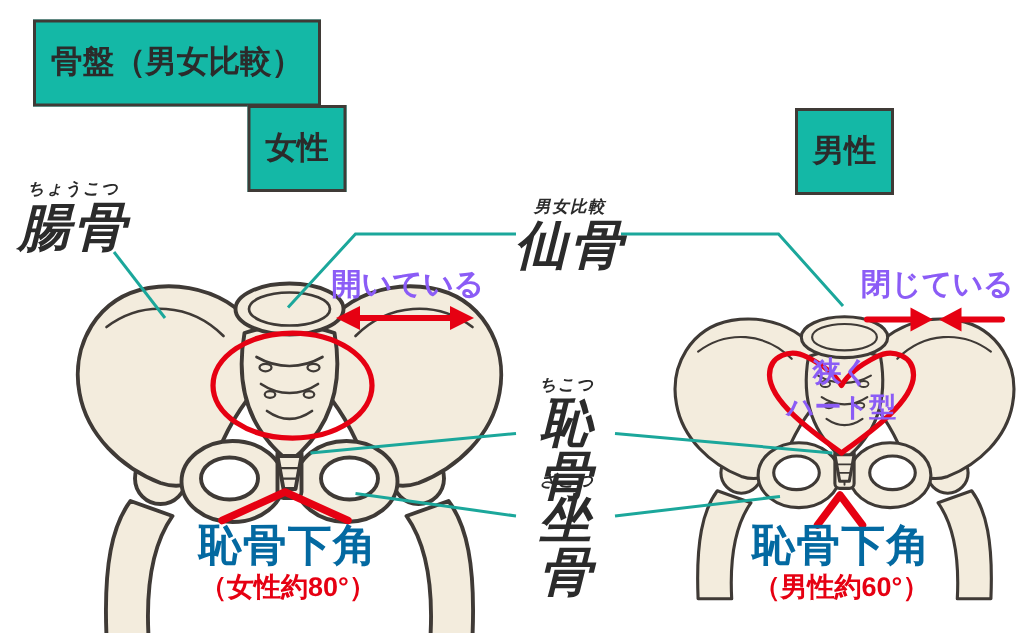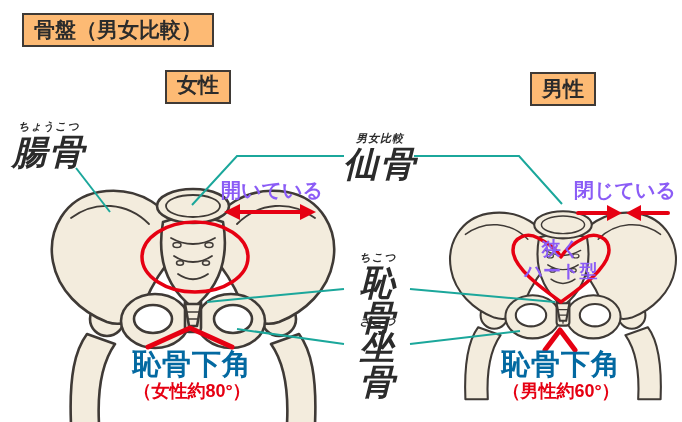--- a/index.html
+++ b/index.html
@@ -2,23 +2,23 @@
 <html><head>
 <meta charset="utf-8">
 <style>
   html,body{margin:0;padding:0;background:#fff;}
   #stage{
     position:relative;width:682px;height:422px;background:#ffffff;overflow:hidden;
     font-family:"Liberation Sans","DejaVu Sans",sans-serif;color:#2b2b2b;
   }
   svg{position:absolute;left:0;top:0;}
   .tag{
-    position:absolute;background:#fdba74;border:2.5px solid #3f3a36;
+    position:absolute;background:#14b8a6;border:2.5px solid #3f3a36;
     font-weight:700;text-align:right;color:#2b2b2b;
-    padding:2px 10px;font-size:21px;line-height:1.25;white-space:nowrap;
+    padding:14px 10px;font-size:21px;line-height:1.25;white-space:nowrap;
   }
   .jp-label{position:absolute;text-align:center;line-height:1;font-style:italic;}
   .jp-label .rb{display:block;font-size:11px;letter-spacing:1px;font-weight:700;margin-bottom:2px;}
   .jp-label .mn{display:block;font-size:35px;font-weight:700;letter-spacing:2px;}
   .red-note{position:absolute;color:#8b5cf6;font-weight:700;white-space:nowrap;line-height:1;}
   .angle-title{position:absolute;font-size:29px;font-weight:700;letter-spacing:1px;text-align:center;color:#0369a1;line-height:1;}
   .angle-value{position:absolute;font-size:18px;font-weight:700;text-align:center;color:#e60012;line-height:1;white-space:nowrap;}
 </style>
 </head>
 <body>
@@ -101,21 +101,21 @@
         <line x1="640" y1="213" x2="668" y2="213" stroke-width="4"></line>
         <polygon points="626,213 641,205 641,221" fill="#e60012" stroke="none"></polygon>
       </g>
 
       <polyline points="148,347 190,328 232,347" stroke-width="5"></polyline>
       <polyline points="545,350 560,330 575,350" stroke-width="5"></polyline>
     </g>
   </svg>
 
   <div class="tag" style="left:22px;top:13px;">骨盤（男女比較）</div>
-  <div class="tag" style="left:165px;top:70px;font-family:Liberation Mono, monospace;">女性</div>
+  <div class="tag" style="left:165px;top:70px;">女性</div>
   <div class="tag" style="left:530px;top:72px;">男性</div>
 
   <div class="jp-label" style="left:8px;top:121px;width:82px;">
     <span class="rb">ちょうこつ</span>
     <span class="mn">腸骨</span>
   </div>
 
   <div class="jp-label" style="left:340px;top:133px;width:80px;">
     <span class="rb">男女比較</span>
     <span class="mn">仙骨</span>

